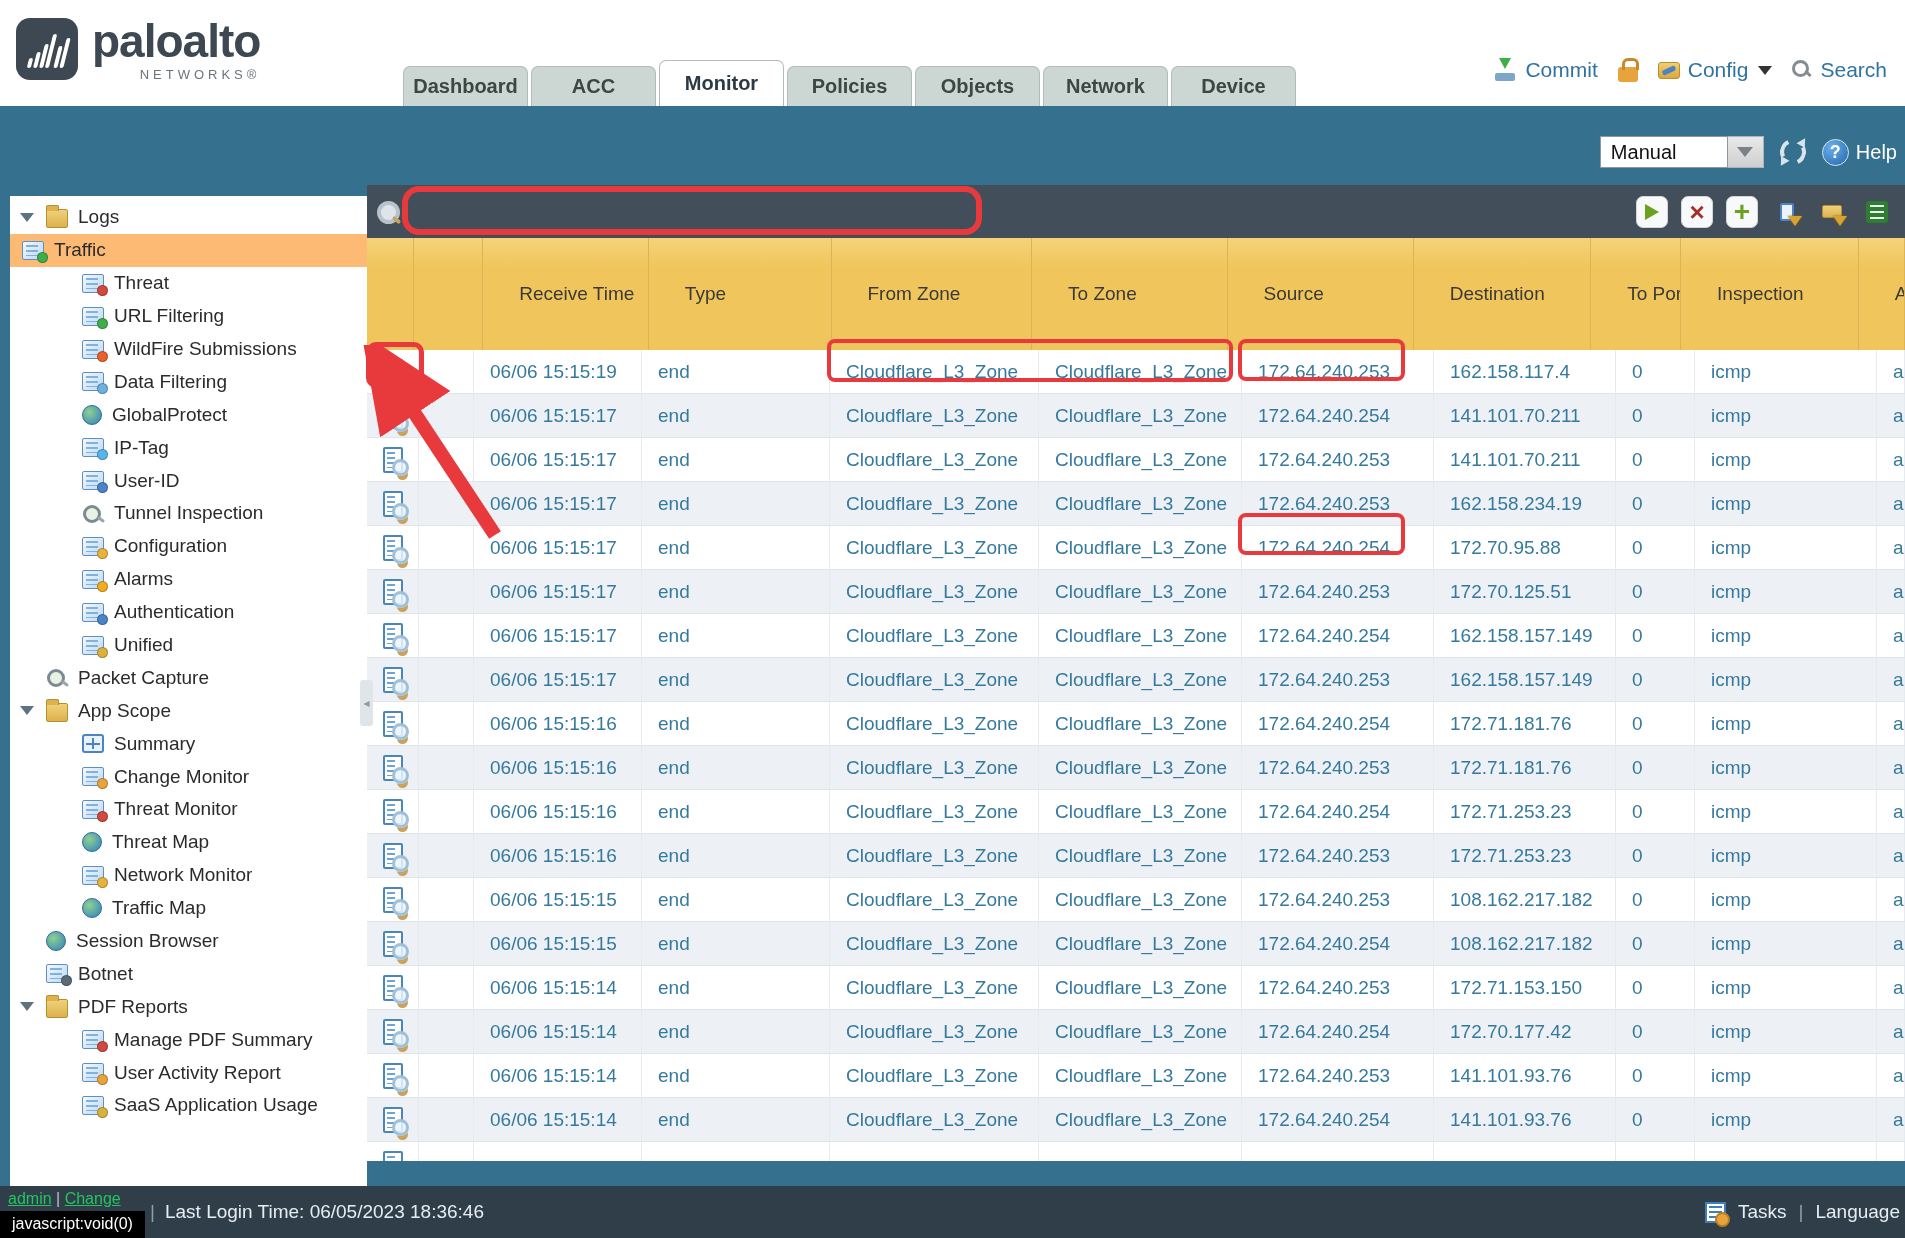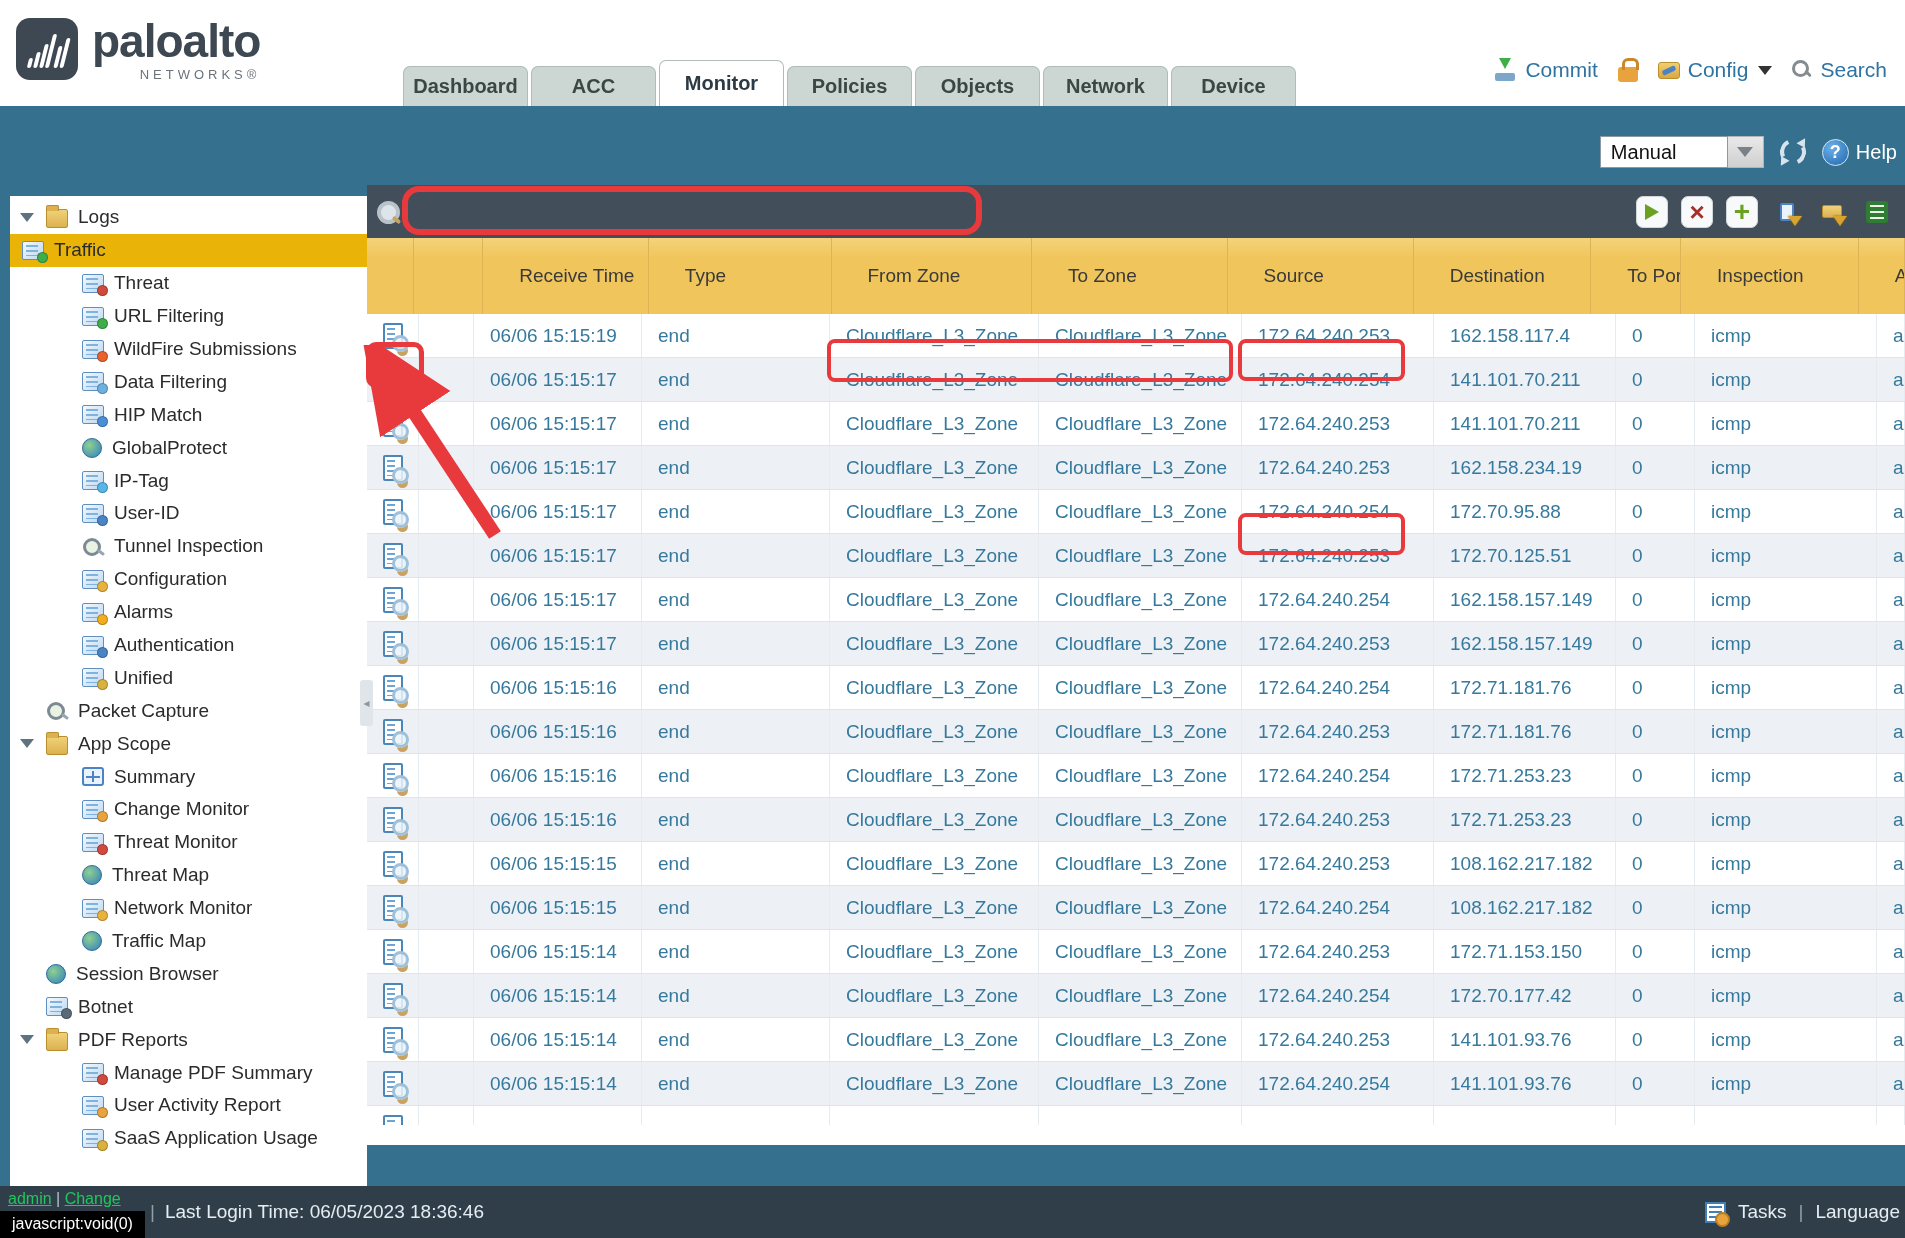--- a/index.html
+++ b/index.html
@@ -49,21 +49,21 @@
   .ic-refresh { position:relative; width:26px; height:26px; border:4px solid #d8e4ed; border-radius:50%; border-top-color:transparent; border-bottom-color:transparent; transform:rotate(20deg); cursor:pointer; }
   .ic-refresh::before { content:''; position:absolute; right:-6px; top:-5px; border:5px solid transparent; border-left:8px solid #d8e4ed; transform:rotate(40deg); }
   .ic-refresh::after { content:''; position:absolute; left:-6px; bottom:-5px; border:5px solid transparent; border-right:8px solid #d8e4ed; transform:rotate(40deg); }
   .help { display:flex; align-items:center; gap:7px; color:#fff; font-size:20px; cursor:pointer; }
   .ic-help { width:27px; height:27px; border-radius:50%; background:radial-gradient(circle at 35% 30%, #6db0e8, #1f66ad); color:#fff; font-weight:bold; font-size:18px; display:flex; align-items:center; justify-content:center; border:1px solid #d9e6f2; }
   
   .sidebar { position:absolute; left:10px; top:196px; width:357px; height:990px; background:#fff; overflow:hidden; padding-top:5px; z-index:4; }
   .tree-item { position:relative; height:32.9px; display:flex; align-items:center; gap:10px; cursor:pointer; font-size:19px; color:#2b2b2b; white-space:nowrap; }
   .tree-item.d0 { padding-left:36px; }
   .tree-item.d1 { padding-left:72px; }
-  .tree-item.selected { background:#eab308;padding-left:12px; }
+  .tree-item.selected { background:#fdba74;padding-left:12px; }
   .exp { position:absolute; left:10px; top:12px; width:0; height:0; border-left:7px solid transparent; border-right:7px solid transparent; border-top:9px solid #5f7280; }
   .tico { position:relative; width:22px; height:19px; flex:0 0 auto; }
   .tico.k-doc { background:linear-gradient(135deg,#f4f9ff,#bcd8f2); border:1px solid #5f8fc0; border-radius:2px; }
   .tico.k-doc::before { content:''; position:absolute; left:3px; top:3px; width:12px; height:11px;
       background:repeating-linear-gradient(#7fb3dd 0 2px, transparent 2px 5px); }
   .tico.k-folder { background:linear-gradient(#f0d27a,#dcb14e); border:1px solid #b98f2e; border-radius:2px; margin-top:3px; }
   .tico.k-folder::before { content:''; position:absolute; left:-1px; top:-5px; width:11px; height:5px; background:#dcb14e; border:1px solid #b98f2e; border-bottom:none; border-radius:2px 2px 0 0; }
   .tico.k-mag { background:transparent; }
   .tico.k-mag::before { content:''; position:absolute; left:1px; top:1px; width:12px; height:12px; border:3px solid #7d8a93; border-radius:50%; background:#e9f3e4; }
   .tico.k-mag::after { content:''; position:absolute; left:15px; top:14px; width:8px; height:3px; background:#9aa5ad; transform:rotate(35deg); border-radius:2px; }
@@ -88,21 +88,21 @@
   .tri-r { width:0; height:0; border-left:14px solid #6aa121; border-top:8px solid transparent; border-bottom:8px solid transparent; }
   .x-glyph { color:#a5302a; font-size:26px; font-weight:bold; line-height:26px; }
   .p-glyph { color:#6aa121; font-size:28px; font-weight:bold; line-height:26px; }
   .mini-doc { width:14px; height:18px; background:#eaf3fb; border:2px solid #4a84c4; border-radius:2px; }
   .mini-folder { width:20px; height:13px; background:linear-gradient(#f0d27a,#dcb14e); border:1px solid #b98f2e; border-radius:2px; }
   .funnel { position:absolute; right:1px; bottom:2px; width:0; height:0; border-left:7px solid transparent; border-right:7px solid transparent; border-top:10px solid #d8a32e; filter:drop-shadow(0 0 1px #8a6a1d); }
   .mini-excel { width:22px; height:22px; background:#2e7d32; border-radius:3px; position:relative; }
   .mini-excel::before { content:''; position:absolute; inset:4px; background:
       repeating-linear-gradient(#fff 0 2px, transparent 2px 6px); opacity:.9; }
   
-  .thead { display:flex; height:76px; background:linear-gradient(#f5d37b 0%, #f0c65c 25%, #f0c65c 100%);gap:20px; }
+  .thead { display:flex; height:112px; background:linear-gradient(#f5d37b 0%, #f0c65c 25%, #f0c65c 100%);gap:20px; }
   .th { display:flex; align-items:center; padding:0 0 0 16px; font-size:19px; color:#3a3a3a; border-right:1px solid #dcb457; overflow:hidden; white-space:nowrap; cursor:pointer; }
   .rows { height:811px; overflow:hidden; }
   .trow { display:flex; height:44px; border-bottom:1px solid #dfe5ea; background:#fff; }
   .trow.alt { background:#edf1f5; }
   .td { display:flex; align-items:center; padding:0 0 0 16px; font-size:19px; color:#35799e; border-right:1px solid #e6ebef; overflow:hidden; white-space:nowrap; }
   .td.c-icon { justify-content:center; padding:0; }
   .td .dst-link { cursor:pointer; }
   .log-ic { position:relative; width:20px; height:26px; background:#fff; border:2px solid #4a86b8; border-radius:2px; cursor:pointer; }
   .log-ic::before { content:''; position:absolute; left:2px; top:3px; width:8px; height:16px; background:repeating-linear-gradient(#6ea4d4 0 2px, transparent 2px 5px); }
   .log-ic::after { content:''; position:absolute; right:-8px; bottom:-5px; width:11px; height:11px; border:3px solid #9fc0da; border-radius:50%; background:rgba(235,243,249,.85); box-shadow:2px 7px 0 -3px #c9a25e; }
@@ -215,26 +215,20 @@
       <span class="tico k-doc">
         <span class="badge" style="background: rgb(232, 98, 45);"></span>
       </span>
       <span class="tree-label">WildFire Submissions</span>
     </div>
     <div class="tree-item d1">
       <span class="tico k-doc">
         <span class="badge" style="background: rgb(109, 177, 224);"></span>
       </span>
       <span class="tree-label">Data Filtering</span>
-    </div>
-    <div class="tree-item d1">
-      <span class="tico k-doc">
-        <span class="badge" style="background: rgb(74, 144, 217);"></span>
-      </span>
-      <span class="tree-label">HIP Match</span>
     </div>
     <div class="tree-item d1">
       <span class="tico k-globe"></span>
       <span class="tree-label">GlobalProtect</span>
     </div>
     <div class="tree-item d1">
       <span class="tico k-doc">
         <span class="badge" style="background: rgb(87, 182, 232);"></span>
       </span>
       <span class="tree-label">IP-Tag</span>

